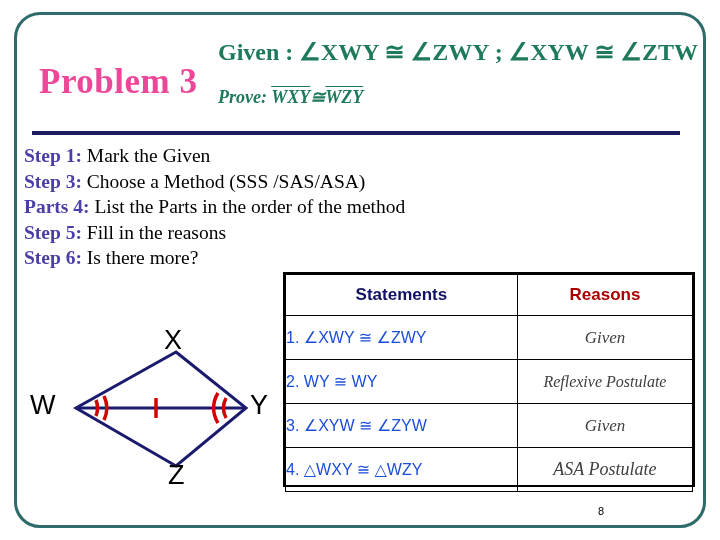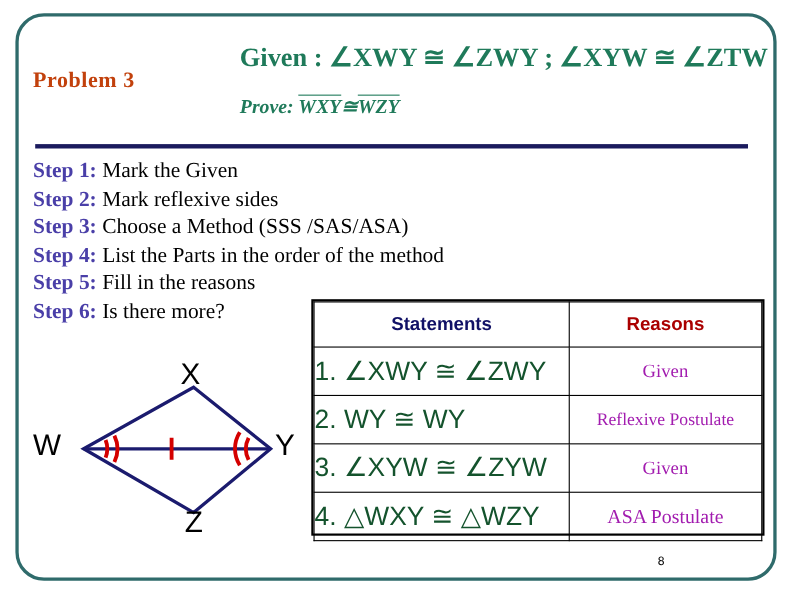--- a/index.html
+++ b/index.html
@@ -26,26 +26,26 @@
     top: 12px;
     width: 692px;
     height: 516px;
     border: 3px solid #2f6b6b;
     border-radius: 26px;
     box-sizing: border-box;
   }
   
   #title {
     position: absolute;
-    left: 30px;
+    left: 39px;
     top: 62px;
     font-family: "Liberation Serif", serif;
     font-weight: bold;
-    font-size: 20px;
-    color: #c2410c;
+    font-size: 35px;
+    color: #ec4899;
     letter-spacing: 0.5px;
   }
   #given-line {
     position: absolute;
     left: 218px;
     top: 38px;
     font-family: "Liberation Serif", serif;
     font-weight: bold;
     font-size: 24px;
     color: #1f7a5a;
@@ -69,21 +69,21 @@
     position: absolute;
     left: 32px;
     top: 131px;
     width: 648px;
     height: 4px;
     background: #1b1b5e;
   }
   
   #steps {
     position: absolute;
-    left: 30px;
+    left: 24px;
     top: 143px;
     width: 520px;
   }
   .step-row {
     display: block;
     font-size: 19.5px;
     line-height: 25.5px;
     white-space: nowrap;
   }
   .step-label {
@@ -148,30 +148,31 @@
     text-align: center;
     font-family: "Liberation Sans", sans-serif;
     font-weight: bold;
     font-size: 17px;
     color: #111166;
   }
   .hdr.reasons { color: #aa0000; }
   .stmt {
     height: 43px;
     font-family: "Liberation Sans", sans-serif;
-    font-size: 24px;
-    color: #14532d;
+    font-size: 16px;
+    color: #1d4ed8;
     padding-left: 8px;
   }
   .stmt .num { font-family: "Liberation Sans", sans-serif; }
   .reason {
     height: 43px;
     text-align: center;
     font-family: "Liberation Serif", serif;
-    color: #a21caf;
+    color: #404040;
+    font-style: italic;
   }
   .reason.given { font-size: 17px; }
   .reason.reflexive { font-size: 16px; }
   .reason.asa { font-size: 18px; }
   .ul { }
   
   #pagenum {
     position: absolute;
     left: 598px;
     top: 505px;
@@ -201,29 +202,25 @@
   </div>
 
   <div id="divider"></div>
 
   <div id="steps">
     <div class="step-row">
       <span class="step-label">Step 1:</span>
       <span class="step-text">Mark the Given</span>
     </div>
     <div class="step-row">
-      <span class="step-label">Step 2:</span>
-      <span class="step-text">Mark reflexive sides</span>
-    </div>
-    <div class="step-row">
       <span class="step-label">Step 3:</span>
       <span class="step-text">Choose a Method (SSS /SAS/ASA)</span>
     </div>
     <div class="step-row">
-      <span class="step-label">Step 4:</span>
+      <span class="step-label">Parts 4:</span>
       <span class="step-text">List the Parts in the order of the method</span>
     </div>
     <div class="step-row">
       <span class="step-label">Step 5:</span>
       <span class="step-text">Fill in the reasons</span>
     </div>
     <div class="step-row">
       <span class="step-label">Step 6:</span>
       <span class="step-text">Is there more?</span>
     </div>

